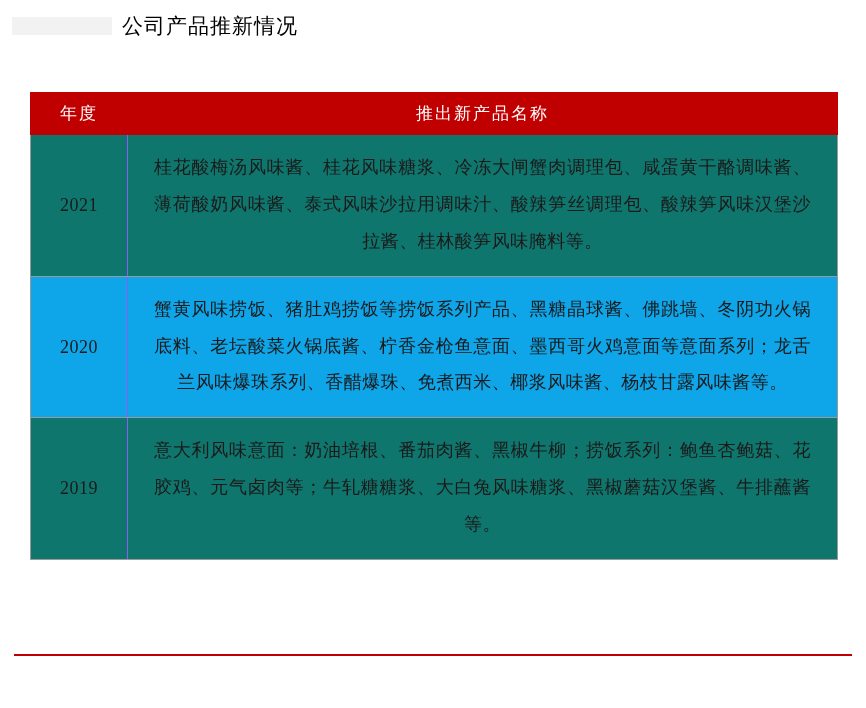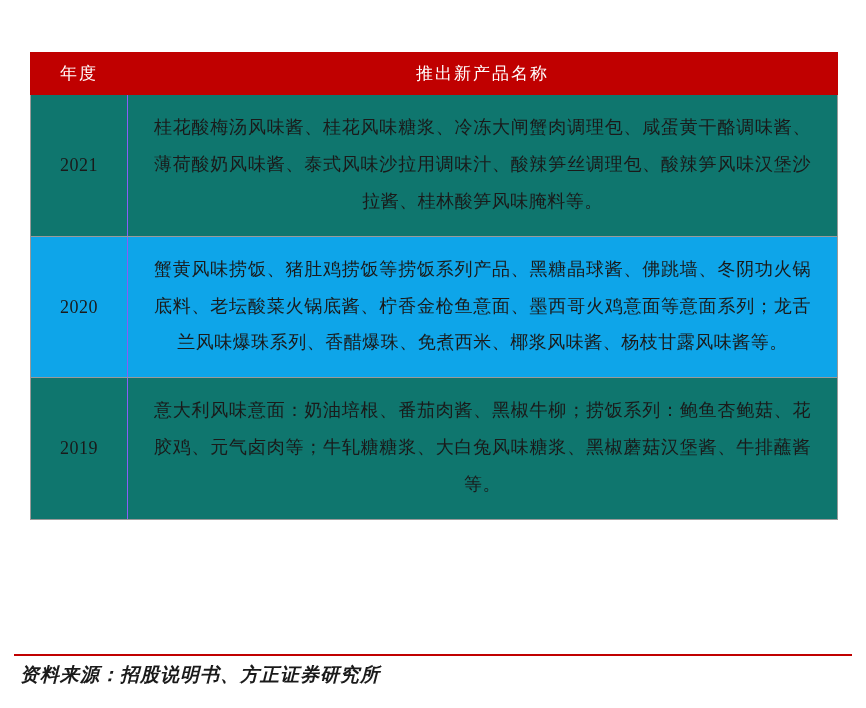--- a/index.html
+++ b/index.html
@@ -49,20 +49,21 @@
   .table-wrap {
     position: absolute;
     left: 30px;
     top: 52px;
     width: 808px;
   }
   table.product-table {
     border-collapse: collapse;
     width: 808px;
     table-layout: fixed;
+    margin-top: 40px;
   }
   table.product-table tr.head-row th {
     background: #c00000;
     color: #ffffff;
     font-size: 17px;
     font-weight: normal;
     letter-spacing: 2px;
     padding: 9px 0;
     text-align: center;
     border: 1px solid #c00000;
@@ -125,20 +126,24 @@
     color: #1a1a1a;
     font-family: "Liberation Serif", "DejaVu Serif", serif;
     white-space: nowrap;
   }
 </style>
 </head>
 <body>
 
 <div class="page">
 
+  <div class="title-row">
+    <span class="title-tag"></span>
+    <span class="title-text">公司产品推新情况</span>
+  </div>
 
   <div class="table-wrap">
     <table class="product-table">
       <tbody>
           <tr class="head-row">
         <th class="col-year">年度</th>
         <th class="col-products">推出新产品名称</th>
       </tr>
       <tr class="row-plain">
         <td class="year-cell">2021</td>
@@ -150,15 +155,14 @@
       </tr>
       <tr class="row-plain row-last">
         <td class="year-cell">2019</td>
         <td class="desc-cell">意大利风味意面：奶油培根、番茄肉酱、黑椒牛柳；捞饭系列：鲍鱼杏鲍菇、花胶鸡、元气卤肉等；牛轧糖糖浆、大白兔风味糖浆、黑椒蘑菇汉堡酱、牛排蘸酱等。</td>
       </tr>
     </tbody>
       </table>
   </div>
 
   <div class="source-sep"></div>
-  <div class="source-text">资料来源：招股说明书、方正证券研究所</div>
 
 </div>
 
 </body></html>

